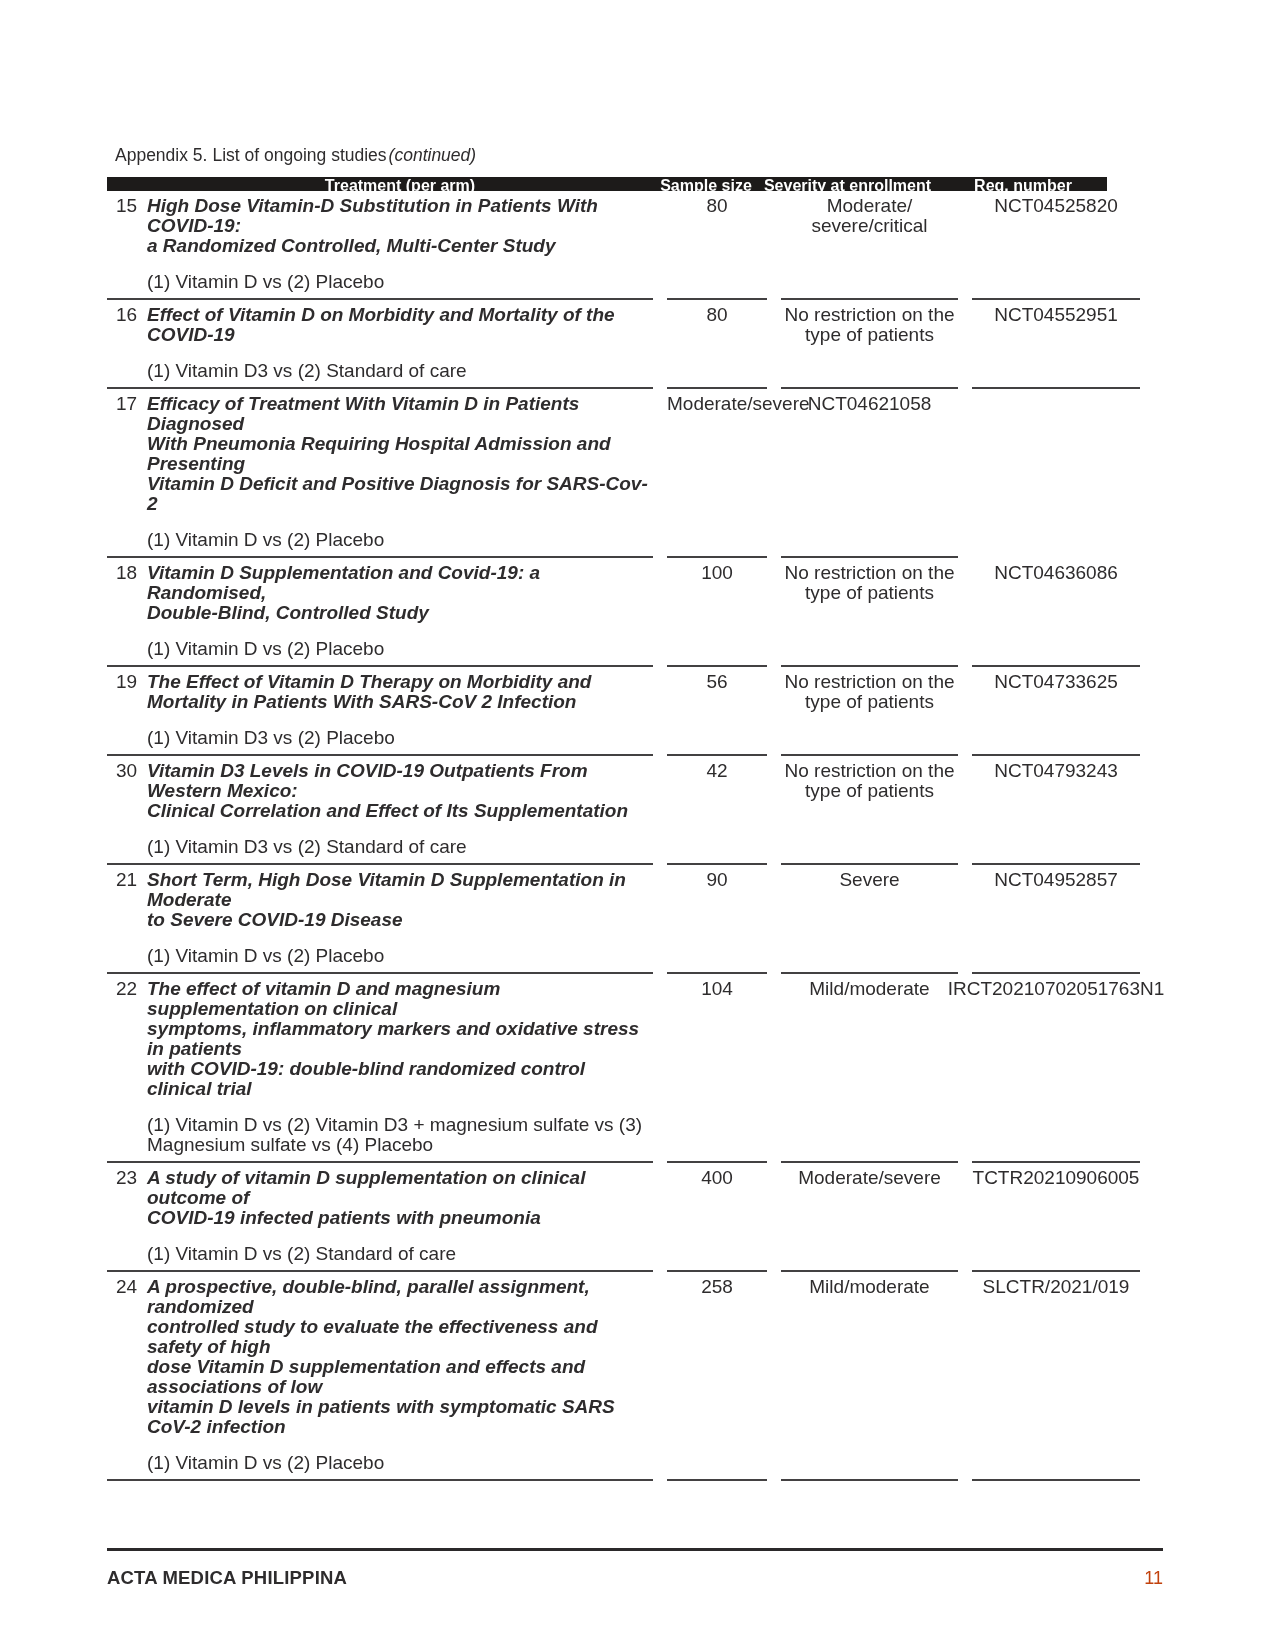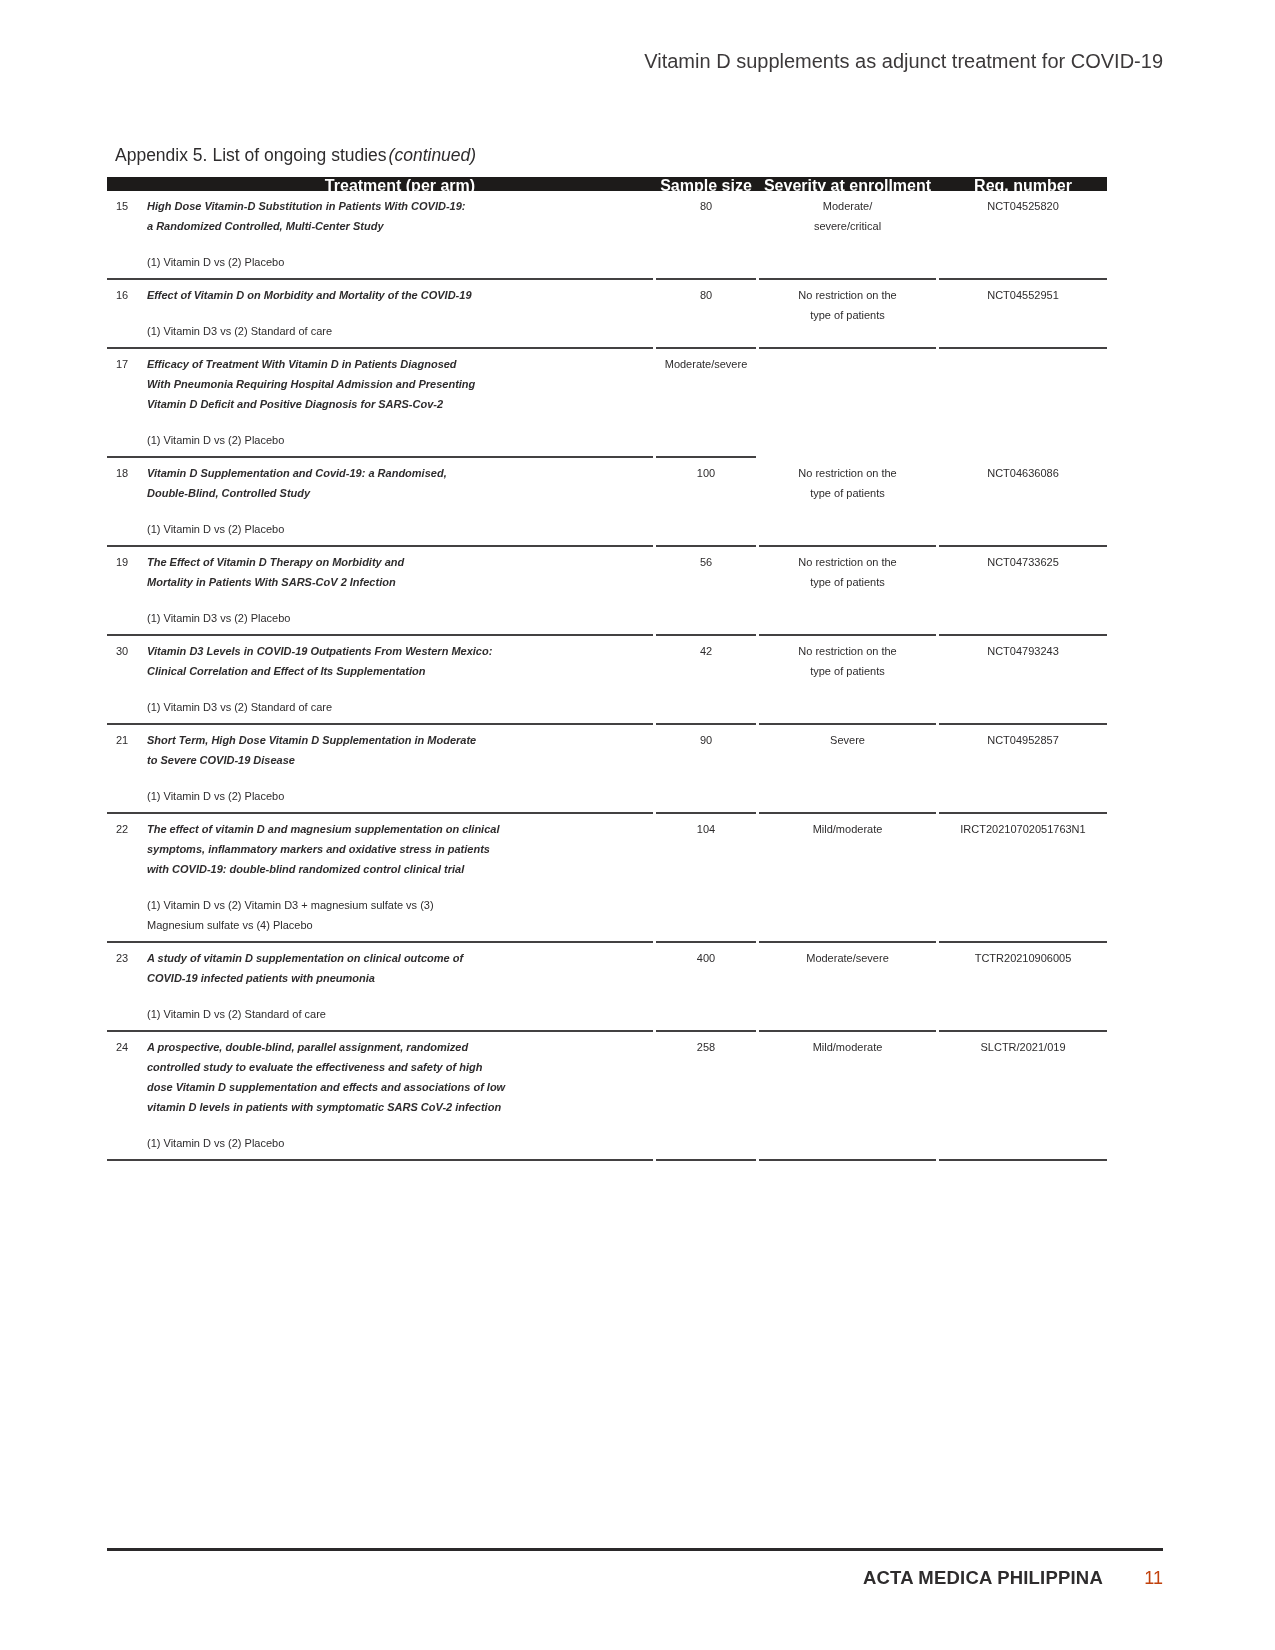--- a/index.html
+++ b/index.html
@@ -22,47 +22,46 @@
   .table { position:absolute; top:177px; left:107px; width:1000px; }
   .thead {
     display:grid; grid-template-columns:546px 100px 177px 168px; column-gap:3px;
     background:#1d1b1a; height:14px; align-items:center;
     color:#ffffff; font-size:16px; font-weight:700;
   }
   .th { text-align:center; }
   .th-treatment { padding-left:40px; }
 
   .trow {
-    display:grid; grid-template-columns:546px 100px 177px 168px; column-gap:3px;
-    font-size:11px; line-height:20px;
+    display:grid; grid-template-columns:546px 100px 177px 168px; column-gap:14px;
+    font-size:19px; line-height:20px;
   }
   .cell { border-bottom:2px solid #434142; padding:5px 0 6px; }
   .cell-treatment { display:flex; }
   .row-num { flex:0 0 40px; width:40px; padding-left:9px; box-sizing:border-box; }
   .treatment-text { flex:1; }
   .study-title { font-weight:700; font-style:italic; white-space:pre-line; }
   .study-arms  { margin-top:16px; white-space:pre-line; }
   .cell-sample   { text-align:center; }
   .cell-severity { text-align:center; white-space:pre-line; }
   .cell-reg      { display:flex; justify-content:center; align-items:flex-start; white-space:nowrap; }
 
   .footer-rule { position:absolute; top:1548px; left:107px; width:1056px; height:3px; background:#2b292a; }
   .footer {
     position:absolute; top:1567px; left:107px; width:1056px;
-    display:flex; justify-content:flex-end; align-items:baseline;
+    display:flex; justify-content:space-between; align-items:baseline;
   }
   .journal { font-weight:700; font-size:18.5px; letter-spacing:0.2px; color:#2e2c2d; }
   .pagenum { margin-left:40px; width:20px; text-align:right; font-size:18px; color:#c2410c; }
 </style>
 </head>
 <body>
 
 <div class="page">
 
-  <div class="running-head">Vitamin D supplements as adjunct treatment for COVID-19</div>
 
   <div class="appendix-line">
     <span class="b">Appendix 5.</span><span class="mid">List of ongoing studies</span><span class="i">(continued)</span>
   </div>
 
   <div class="table">
     <div class="thead">
       <div class="th th-treatment">Treatment (per arm)</div>
       <div class="th">Sample size</div>
       <div class="th">Severity at enrollment</div>
@@ -106,20 +105,23 @@
     <div class="cell cell-treatment">
       <div class="row-num">17</div>
       <div class="treatment-text">
         <div class="study-title">Efficacy of Treatment With Vitamin D in Patients Diagnosed
 With Pneumonia Requiring Hospital Admission and Presenting
 Vitamin D Deficit and Positive Diagnosis for SARS-Cov-2</div>
         <div class="study-arms">(1) Vitamin D vs (2) Placebo</div>
       </div>
     </div>
     <div class="cell cell-severity">Moderate/severe</div>
+    <div class="cell cell-reg">
+      <span>NCT04621058</span>
+    </div>
   </div>
 
   <div class="trow">
     <div class="cell cell-treatment">
       <div class="row-num">18</div>
       <div class="treatment-text">
         <div class="study-title">Vitamin D Supplementation and Covid-19: a Randomised,
 Double-Blind, Controlled Study</div>
         <div class="study-arms">(1) Vitamin D vs (2) Placebo</div>
       </div>

